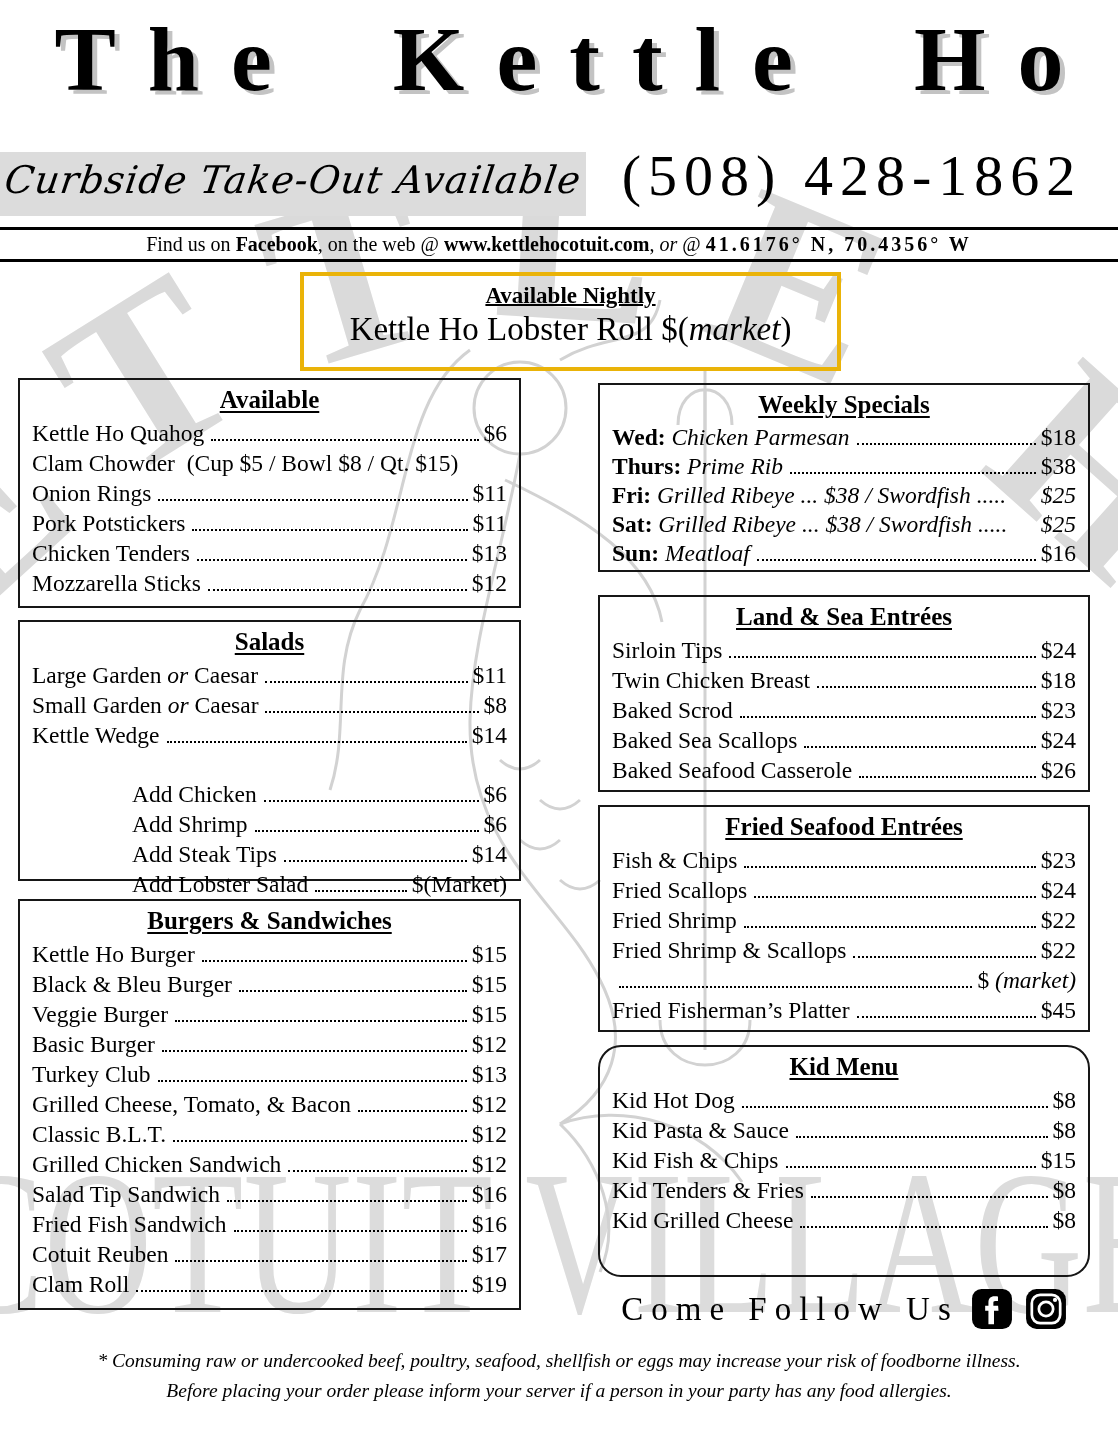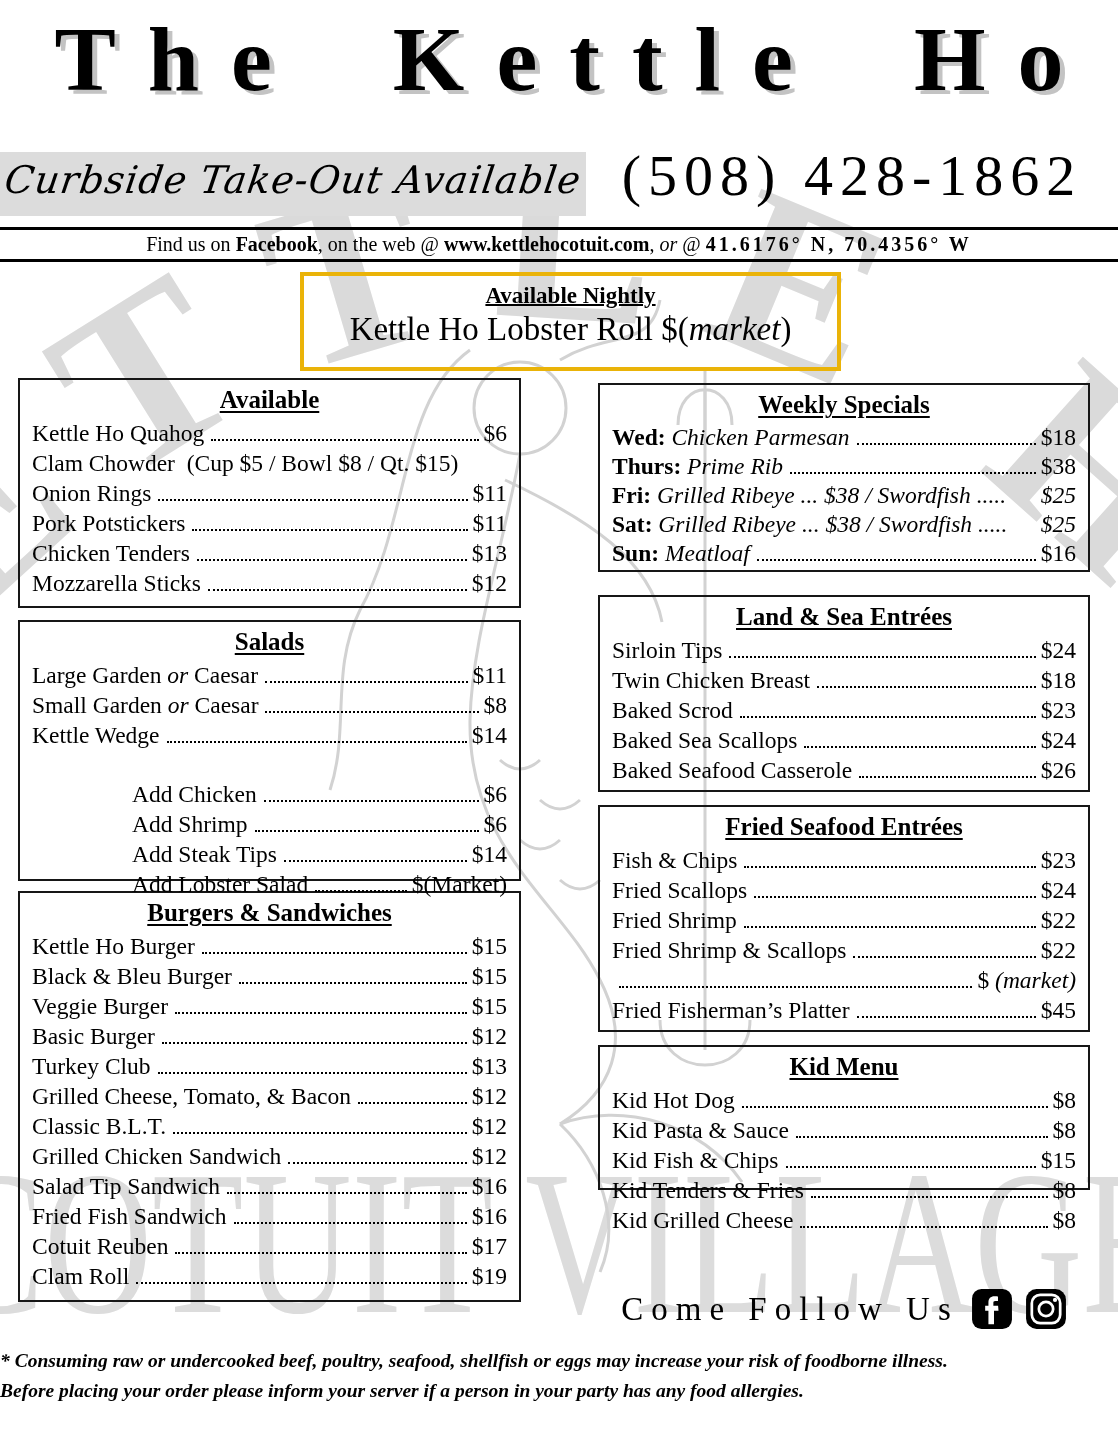--- a/index.html
+++ b/index.html
@@ -40,32 +40,32 @@
   .item{display:flex;align-items:baseline;font-size:23.5px;line-height:30px;white-space:nowrap;}
   .item .runs{white-space:pre-wrap;}
   .item .leader{flex:1;border-bottom:2.6px dotted #000;margin:0 5px 5px 7px;min-width:18px;}
   .item .spacer{flex:1;}
   .item .price{white-space:nowrap;}
   .b{font-weight:bold;} .i{font-style:italic;}
   .indent{margin-left:100px;}
   .spacer-before{margin-top:29px;}
   #sec-appetizers{height:230px;}
   #sec-salads{height:261px;margin-top:12px;}
-  #sec-burgers-sandwiches{height:411px;margin-top:10px;}
+  #sec-burgers-sandwiches{height:411px;margin-top:18px;}
   #sec-weekly-specials{height:189px;}
   #sec-land-sea-entrees{height:197px;margin-top:23px;}
   #sec-fried-seafood-entrees{height:227px;margin-top:13px;}
-  #sec-kid-menu{height:145px;margin-top:13px;}
+  #sec-kid-menu{height:232px;margin-top:13px;border-radius:23px;}
   #sec-weekly-specials .item{line-height:29px;}
   
   .follow{position:absolute;left:598px;top:1288px;width:492px;display:flex;align-items:center;
           justify-content:center;gap:12px;z-index:2;}
   .follow .flabel{font-size:33px;letter-spacing:8px;white-space:nowrap;}
   .follow svg{display:block;}
-  .footer{position:absolute;left:0;top:1346px;width:100%;font-weight:bold;
+  .footer{position:absolute;left:0;top:1346px;width:100%;text-align:center;font-weight:normal;
           font-style:italic;font-size:19.5px;line-height:30px;z-index:2;}
 </style>
 </head>
 <body>
 
 <div id="page">
 
   <svg id="watermark" width="1118" height="1450" viewBox="0 0 1118 1450" aria-hidden="true">
     <defs>
         <path id="arc" d="M -60 660 Q 559 -20 1178 660"></path>

